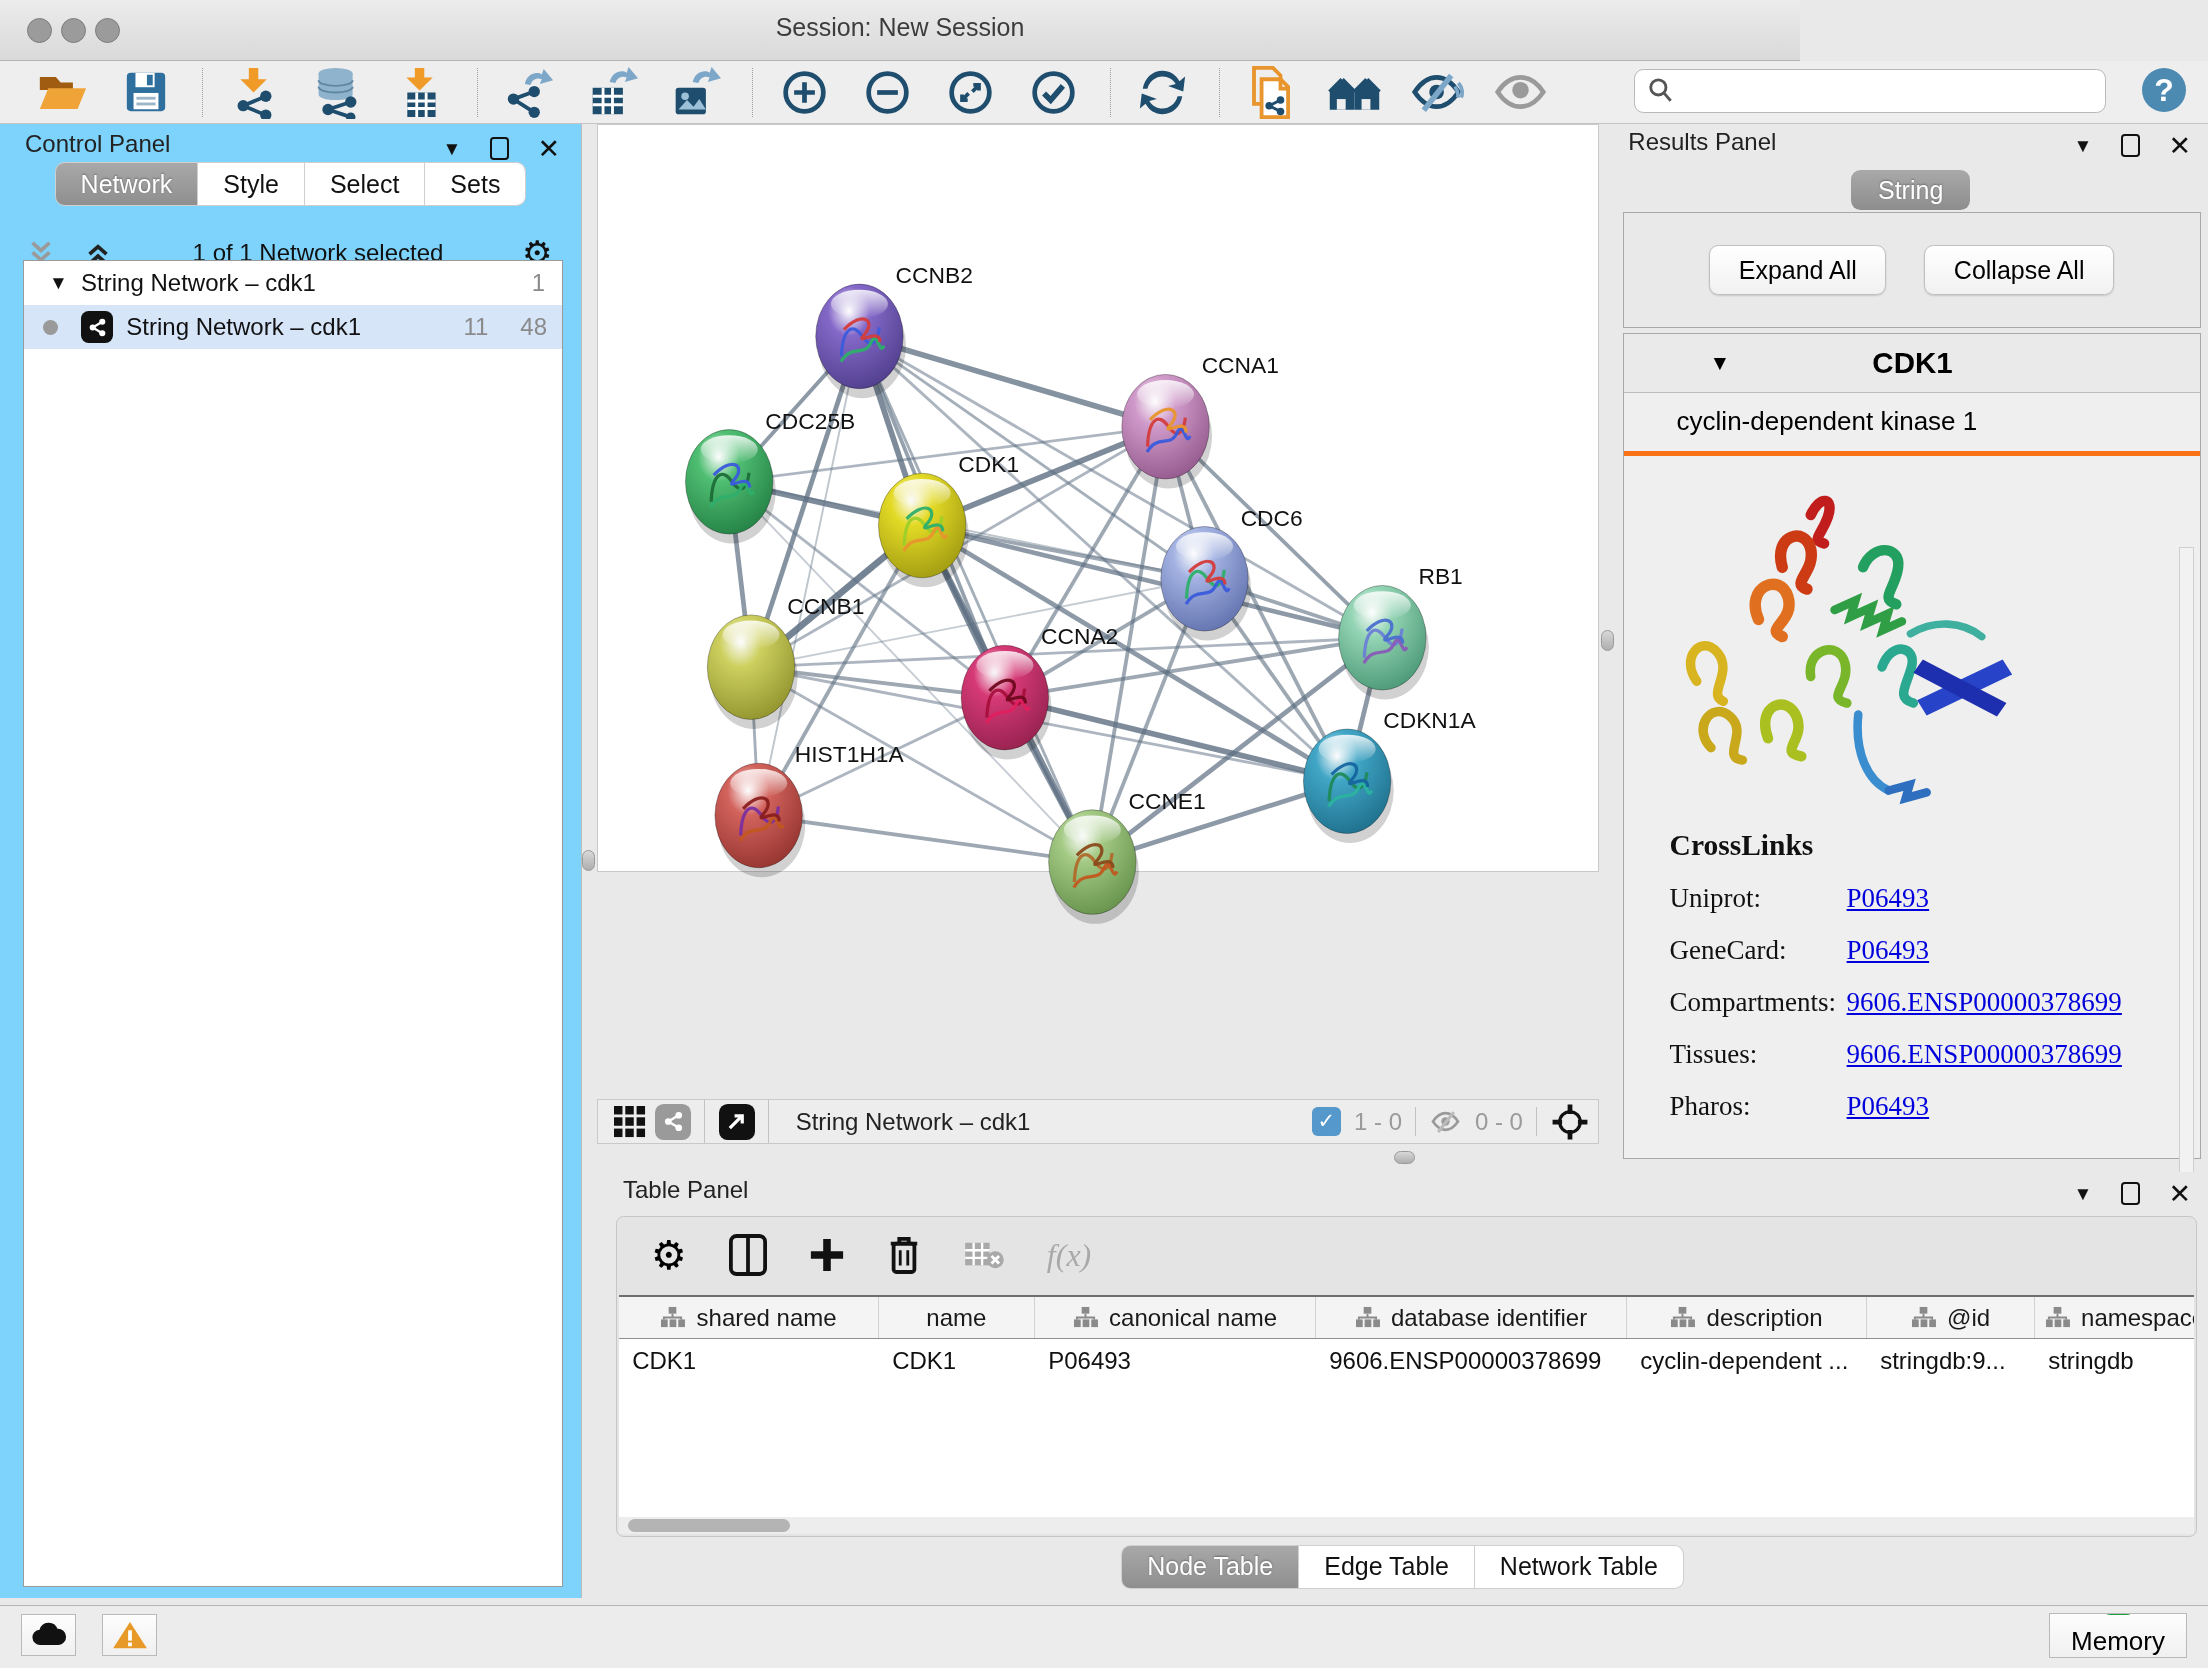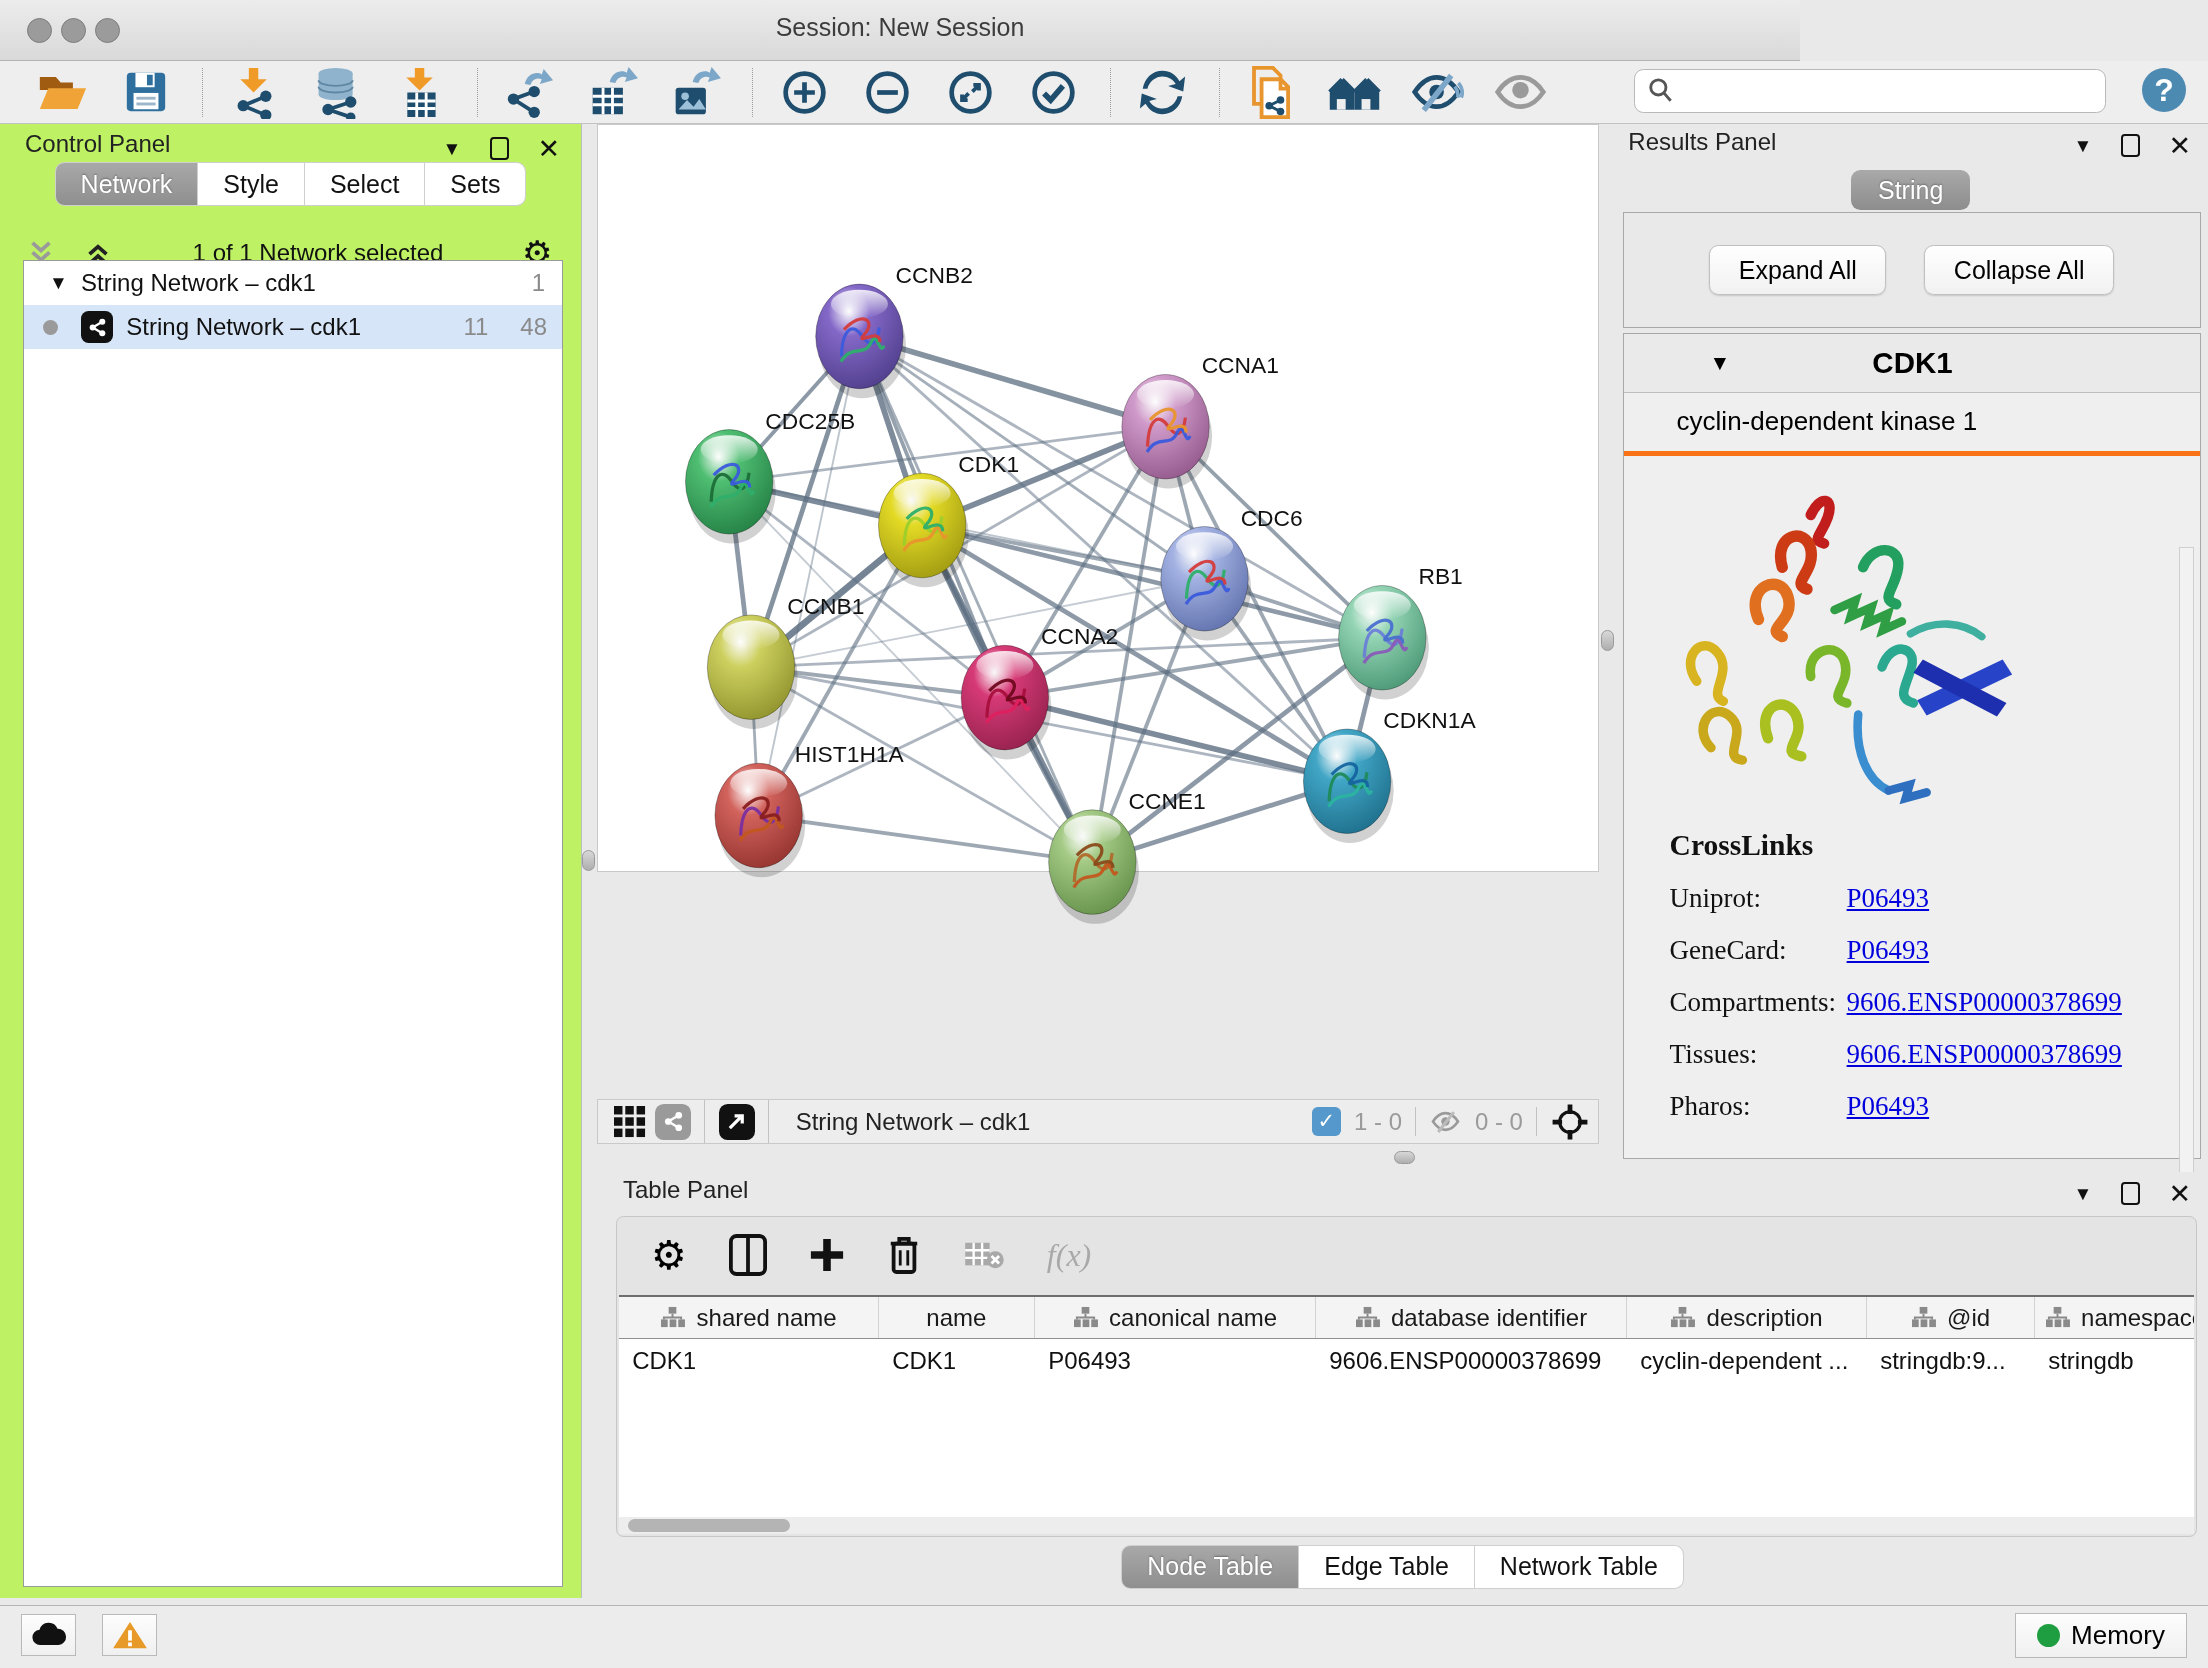--- a/index.html
+++ b/index.html
@@ -26,21 +26,21 @@
     background:#4c8ab2; color:#fff; font-size:32px; font-weight:bold; text-align:center; line-height:44px; }
 
   
   .panel-title { font-size:24px; color:#222; }
   .panel-ctls { position:absolute; top:8.6px; display:flex; gap:28.5px; align-items:center; font-size:23px; color:#111; }
   .pc-float { font-size:19px; }
   .pc-min  { width:19px; height:23px; border:2.9px solid #111; border-radius:3.8px; }
   .pc-close{ font-weight:bold; font-size:27px; }
 
   
-  #control-panel { position:absolute; left:0; top:124px; width:582px; height:1474px; background:#bef264;
+  #control-panel { position:absolute; left:0; top:124px; width:582px; height:1474px; background:#7dd3fc;
     border-right:1px solid #bdbdbd; }
   .tabs-row { position:absolute; top:38px; left:0; width:100%; display:flex; justify-content:center; }
   .seg-tab { font-size:25px; padding:6.7px 25px; background:#ffffff; color:#111; border:1px solid #cfcfcf;
     border-left:none; }
   .seg-tab:first-child { border-left:1px solid #cfcfcf; border-radius:9.5px 0 0 9.5px; }
   .seg-tab:last-child { border-radius:0 9.5px 9.5px 0; }
   .seg-tab.active { background:linear-gradient(#a8a8a8,#8f8f8f); color:#ffffff; text-shadow:0 -1px 1.9px #6e6e6e; }
   .netsel-row { position:absolute; top:107px; left:0; width:100%; height:44px; display:flex; align-items:center; }
   .netsel-row .status { flex:1; text-align:center; font-size:24px; color:#111; }
   .chev { font-size:25px; margin-left:25px; letter-spacing:-3.8px; }
@@ -113,21 +113,21 @@
   .tp-thumb { position:absolute; left:9.5px; top:1.9px; width:162px; height:13.3px; background:#b4b4b4; border-radius:6.7px; }
   .tp-tabs { position:absolute; left:0; bottom:9px; width:100%; display:flex; justify-content:center; }
   .col-icon { width:25px; height:23px; flex:none; }
 
   
   #status-bar { position:absolute; left:0; top:1605px; width:2208px; height:63px; background:#ececec;
     border-top:1.9px solid #b5b5b5; }
   .sb-btn { position:absolute; top:7.6px; width:55px; height:42px; background:linear-gradient(#fdfdfd,#f0f0f0);
     border:1.9px solid #b9b9b9; display:flex; align-items:center; justify-content:center; }
   #memory-btn { position:absolute; right:21px; top:6.7px; height:45px; background:linear-gradient(#fdfdfd,#f0f0f0);
-    border:1.9px solid #b9b9b9; display:flex; align-items:center; gap:11.4px; padding:0 21px; font-size:26px; }
+    border:1.9px solid #b9b9b9; display:flex; align-items:center; gap:11.4px; padding:0 21px; font-size:26px;flex-direction:column; }
   .mem-dot { width:23px; height:23px; border-radius:50%; background:#1e9e40; }
 
   .fx { font-family:"Liberation Serif","DejaVu Serif",serif; font-style:italic; font-size:32px; color:#a9a9a9; }
   svg { display:block; }
 </style>
 </head>
 <body>
 
 <div id="stage">
 

